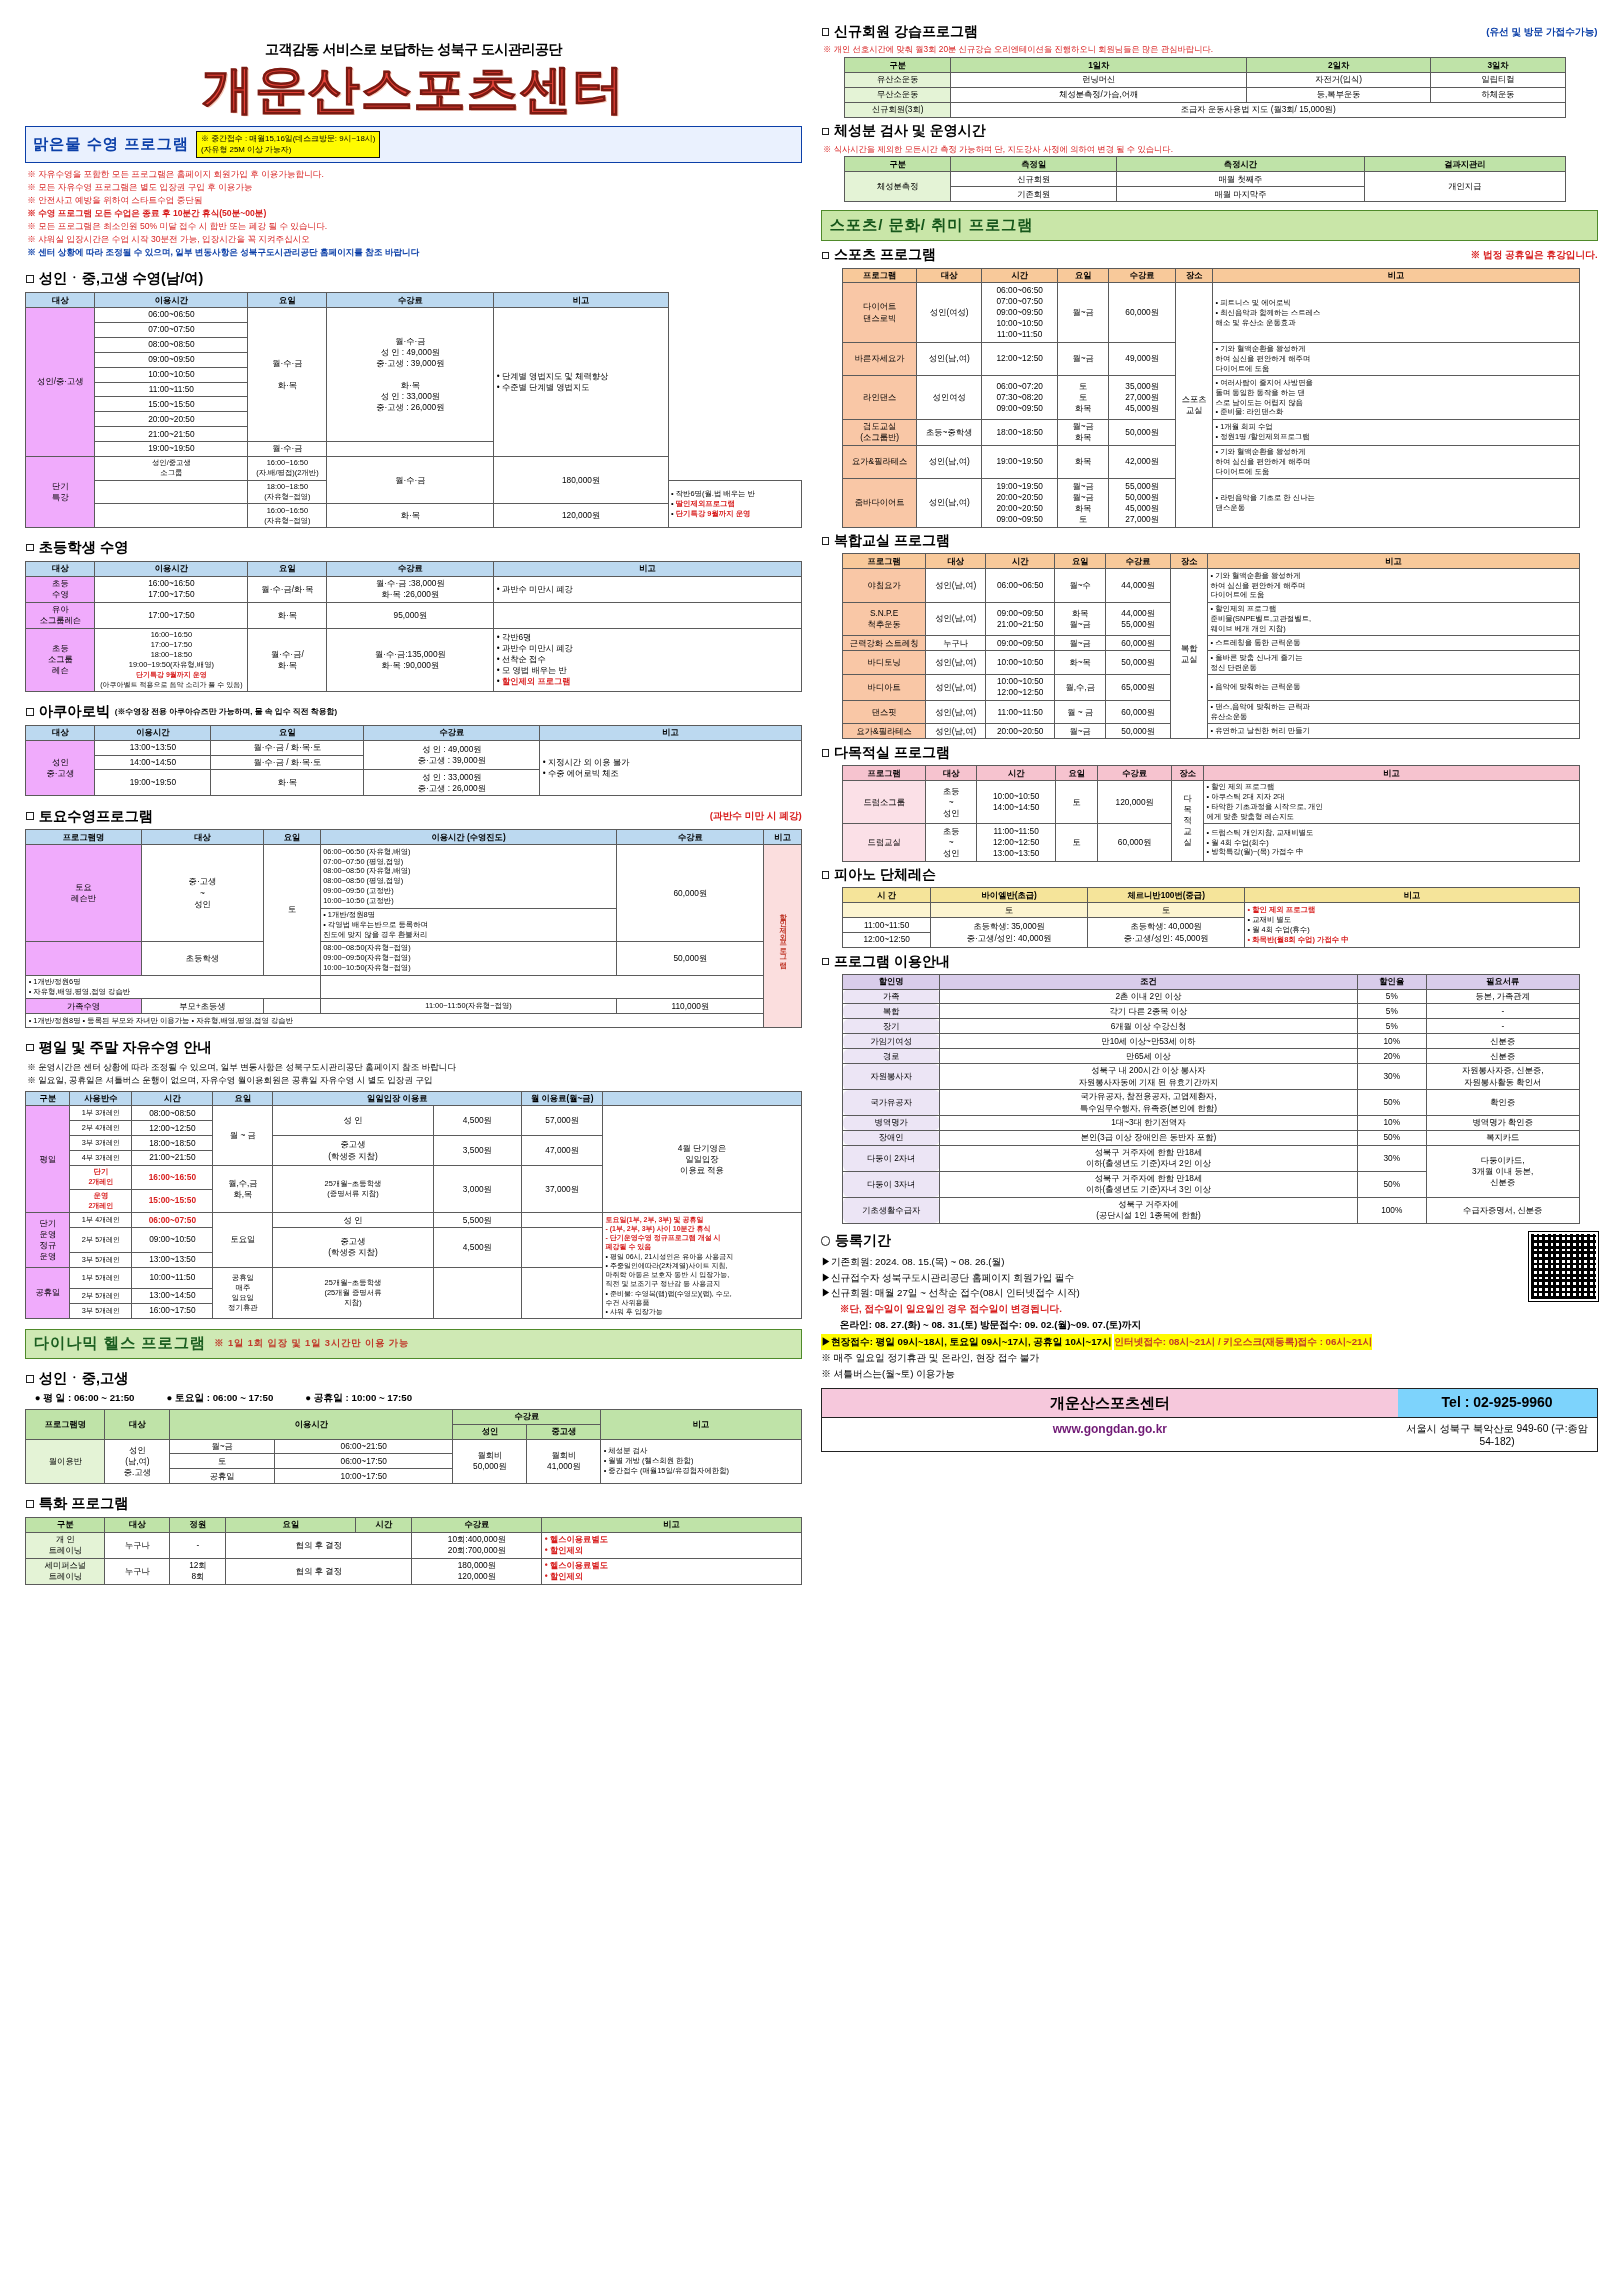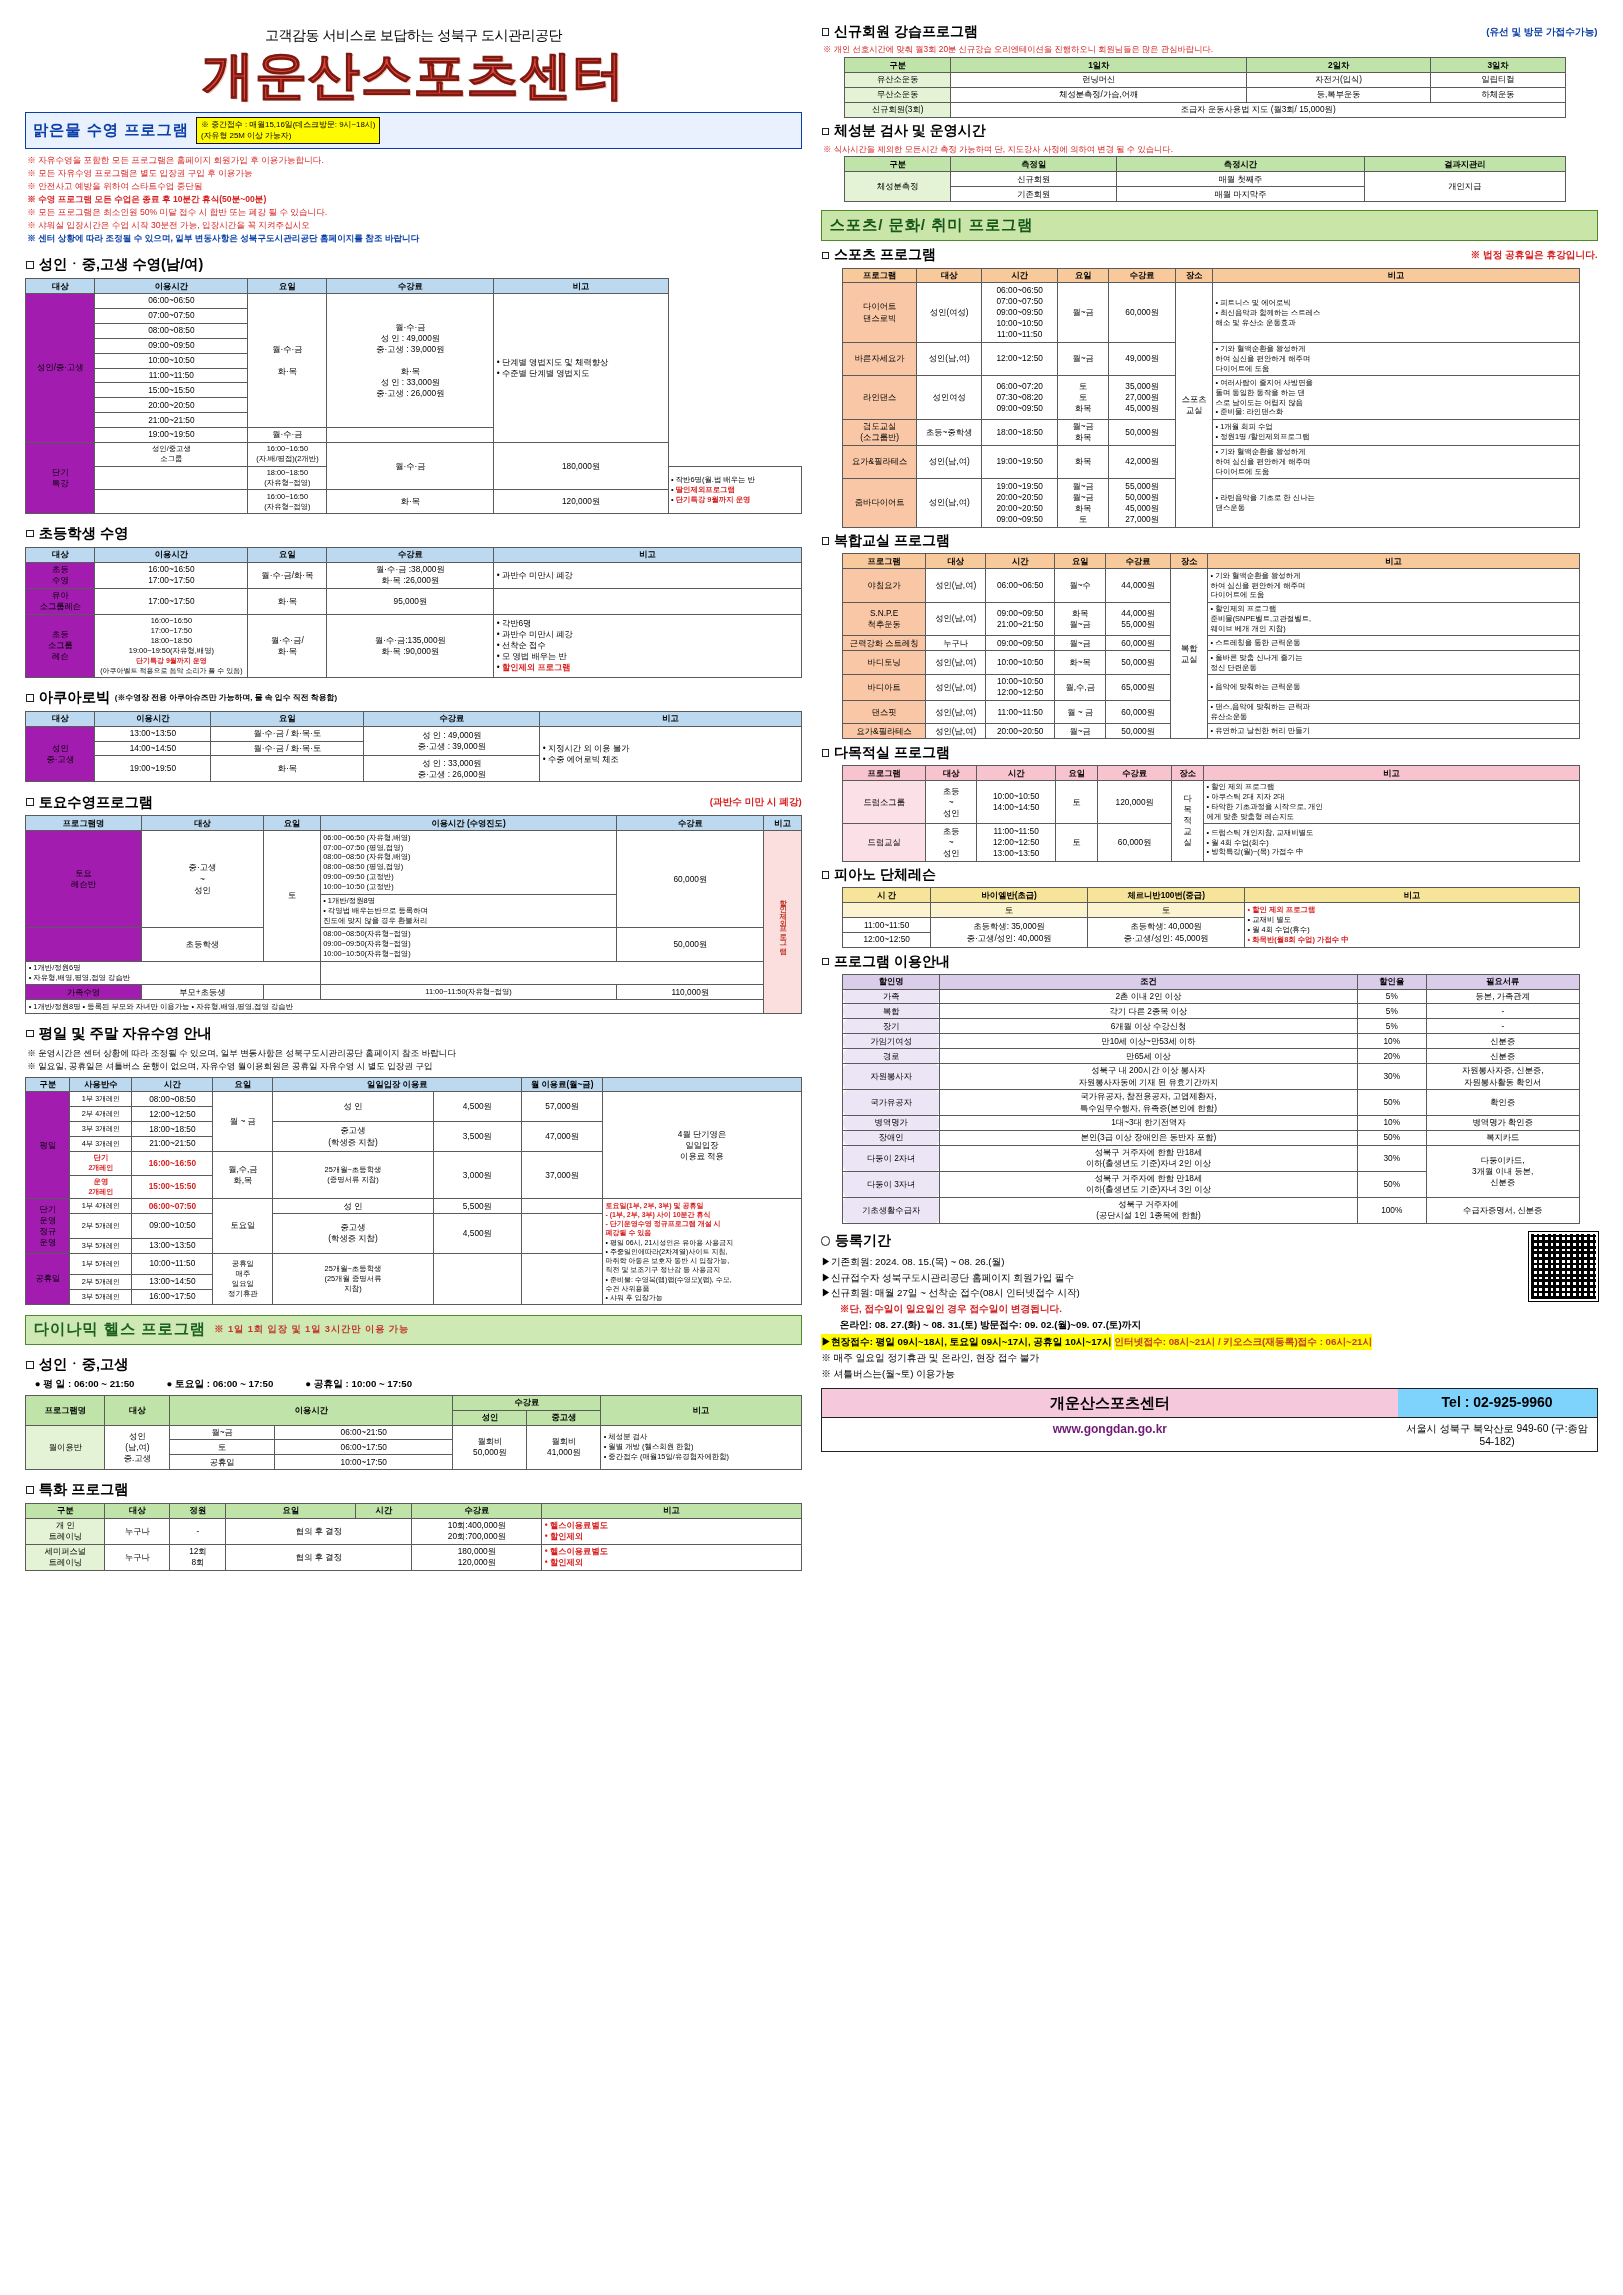--- a/index.html
+++ b/index.html
@@ -10,21 +10,21 @@
     font-family: "Liberation Sans", sans-serif;
     color: #000;
     position: relative;
     font-size: 8.8px;
   }
   .page { position:relative; width:1623px; height:2295px; padding: 18.5px 25.4px; display:flex; gap:19.4px; }
   .col { width: 777px; }
   .colR { width: 777px; }
 
   
-  .tagline { text-align:center; font-size:14px; font-weight:normal; letter-spacing:-0.5px; margin: 8px 0 0 0;}
+  .tagline { text-align:center; font-size:14px; font-weight:bold; letter-spacing:-0.5px; margin: 22px 0 0 0;}
   .maintitle {
     text-align:center; font-size:52px; font-weight:bold; letter-spacing:0.9px;
     color:#e8443a; -webkit-text-stroke: 0.9px #7a1a12;
     margin: 2.8px 0 8.3px 0; line-height:1.08;
     text-shadow: 1.4px 1.4px 0 #f6c9b8;
   }
   .sec-h { display:flex; align-items:center; gap:4.6px; font-size:14.3px; font-weight:bold; margin: 10.2px 0 3.7px 0.9px;}
   .sec-h .sq { width:7.9px; height:7.9px; border:1.4px solid #222; display:inline-block;}
   .sec-h .note { font-size:9.7px; font-weight:bold; color:#d81f1f; margin-left:auto;}
 
@@ -54,21 +54,21 @@
   
   table { border-collapse: collapse; width:100%; font-size:8.3px; }
   th, td { border:0.5px solid #5b5b5b; padding:1.4px 2.3px; text-align:center; vertical-align:middle; line-height:1.34;}
   th { font-weight:bold; }
   .th-blue th { background:#bcd9f0; }
   .th-green th { background:#bfe3a8; }
   .th-orange th { background:#f8c99a; }
   .th-pink th { background:#f6c3cf; }
   .th-yellow th { background:#f5e49a; }
   .th-purple th { background:#d9cdea; }
-  td.lbl-blue { background:#a21caf; }
+  td.lbl-blue { background:#f0abfc; }
   td.lbl-green { background:#e4f3d6; }
   td.lbl-pink { background:#fbe0e7; }
   td.lbl-yellow { background:#fcf4d0; }
   td.lbl-purple { background:#ece5f5;border-radius:6px; }
   td.lbl-salmon { background:#f9c7a6; }
   td.left { text-align:left; }
   td.small { font-size:7.4px; }
   .tiny { font-size:7px; }
 
   .sub-note { font-size:8.3px; margin:1.9px 0 1.9px 1.9px; }

